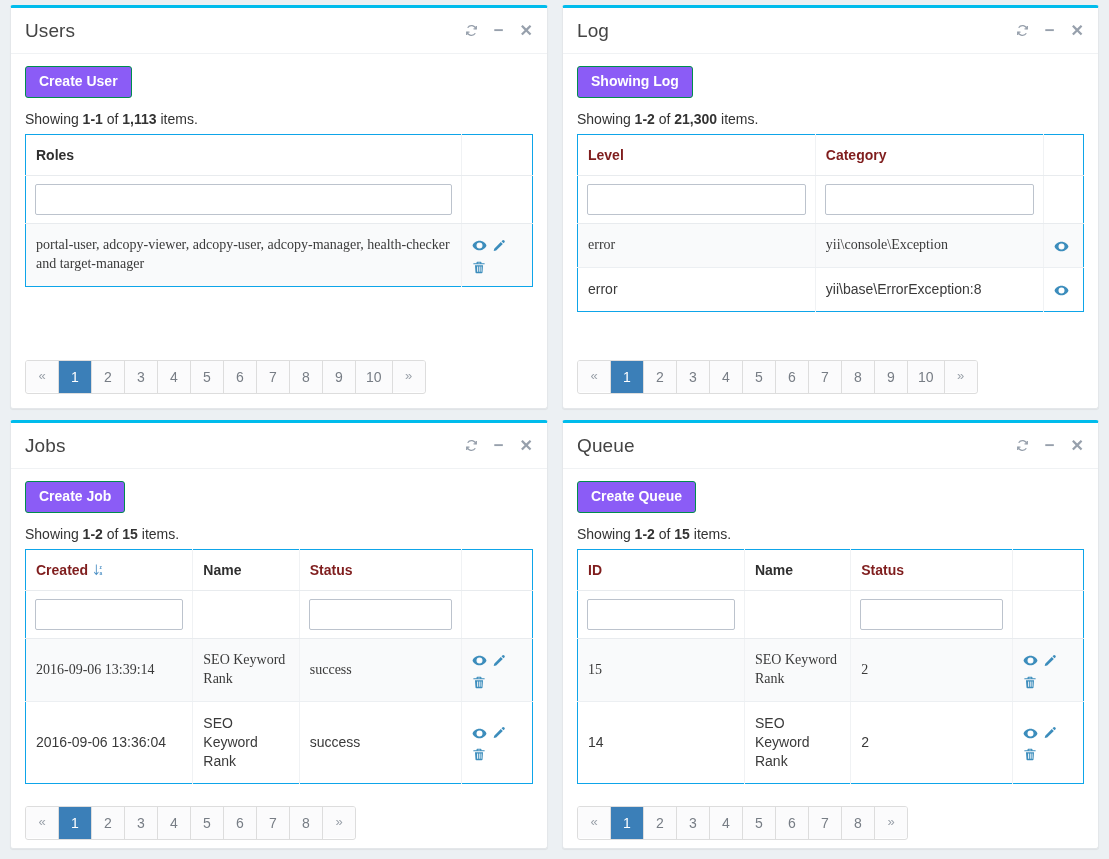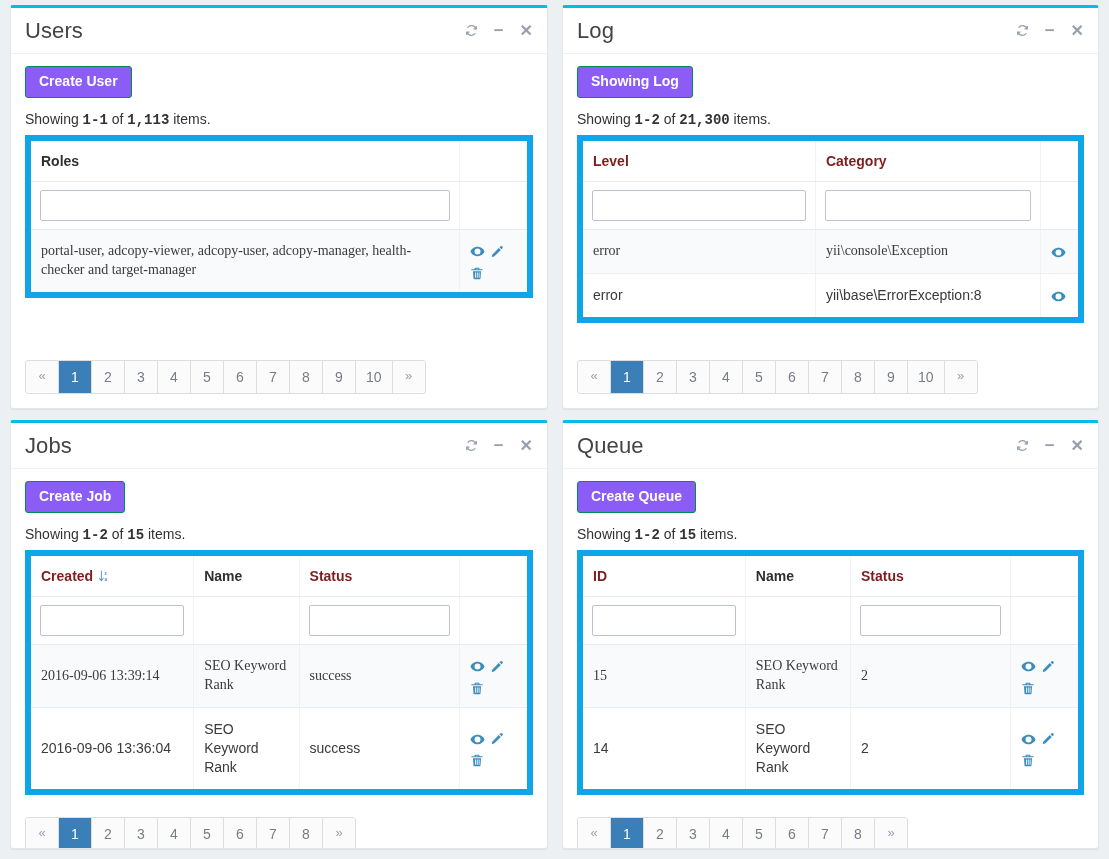--- a/index.html
+++ b/index.html
@@ -40,21 +40,21 @@
   .panel-head {
     height: 46px;
     min-height: 46px;
     border-bottom: 1px solid #f0f2f4;
     display: flex;
     align-items: center;
     padding: 0 14px 0 14px;
     position: relative;
   }
   .panel-title {
-    font-size: 22px;
+    font-size: 19px;
     font-weight: 400;
     color: #444;
     letter-spacing: 0.1px;
   }
   .head-tools {
     margin-left: auto;
     display: flex;
     align-items: center;
     gap: 16px;
   }
@@ -89,27 +89,27 @@
     cursor: pointer;
     line-height: 1.1;
     align-self: flex-start;
   }
 
   .summary {
     margin: 13px 0 7px 0;
     font-size: 14px;
     color: #333;
   }
-  .summary b { font-weight: 700; font-family: Liberation Mono, monospace; }
+  .summary b { font-weight: 700; }
 
   table.grid-table {
     width: 100%;
     border-collapse: collapse;
     table-layout: fixed;
-    border: 6px solid #0ea5e9;
+    border: 1px solid #0ea5e9;
   }
   table.grid-table th {
     border-bottom: 1px solid #e8ebee;
     border-right: 1px solid #f0f2f4;
     padding: 12px 10px;
     text-align: left;
     font-size: 14px;
     vertical-align: middle;
     background: #fff;
   }

